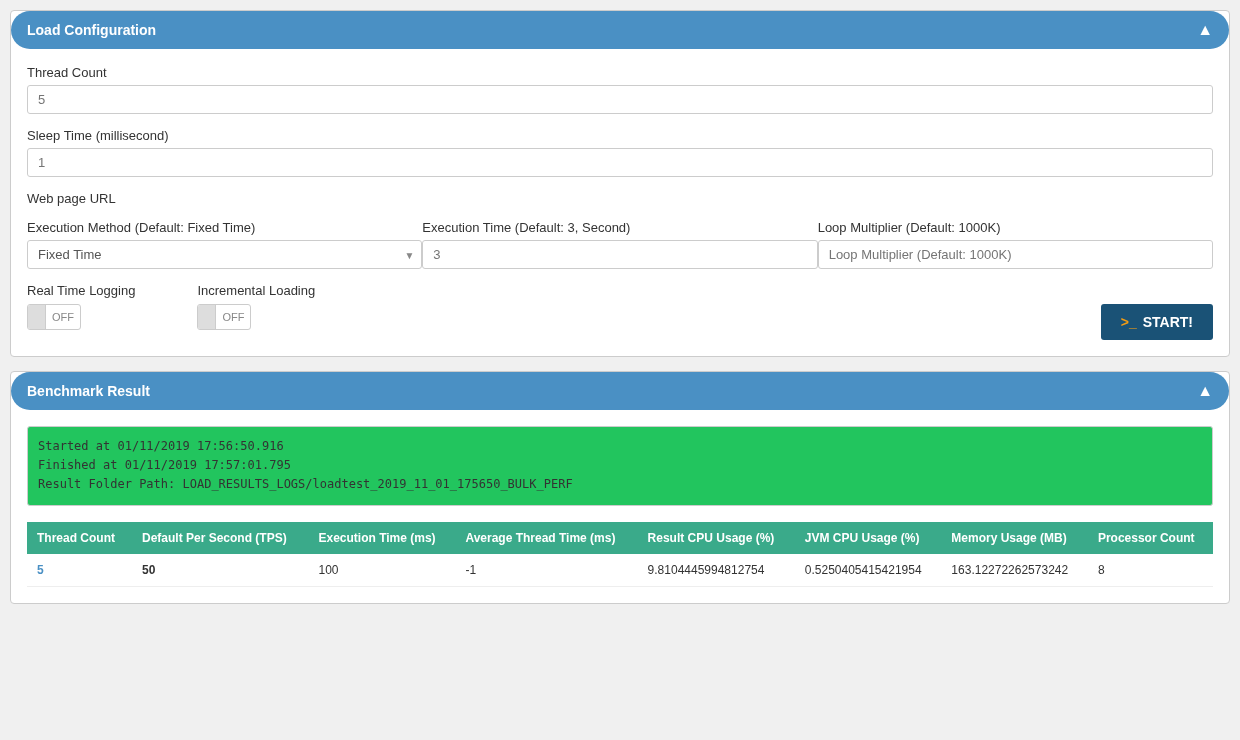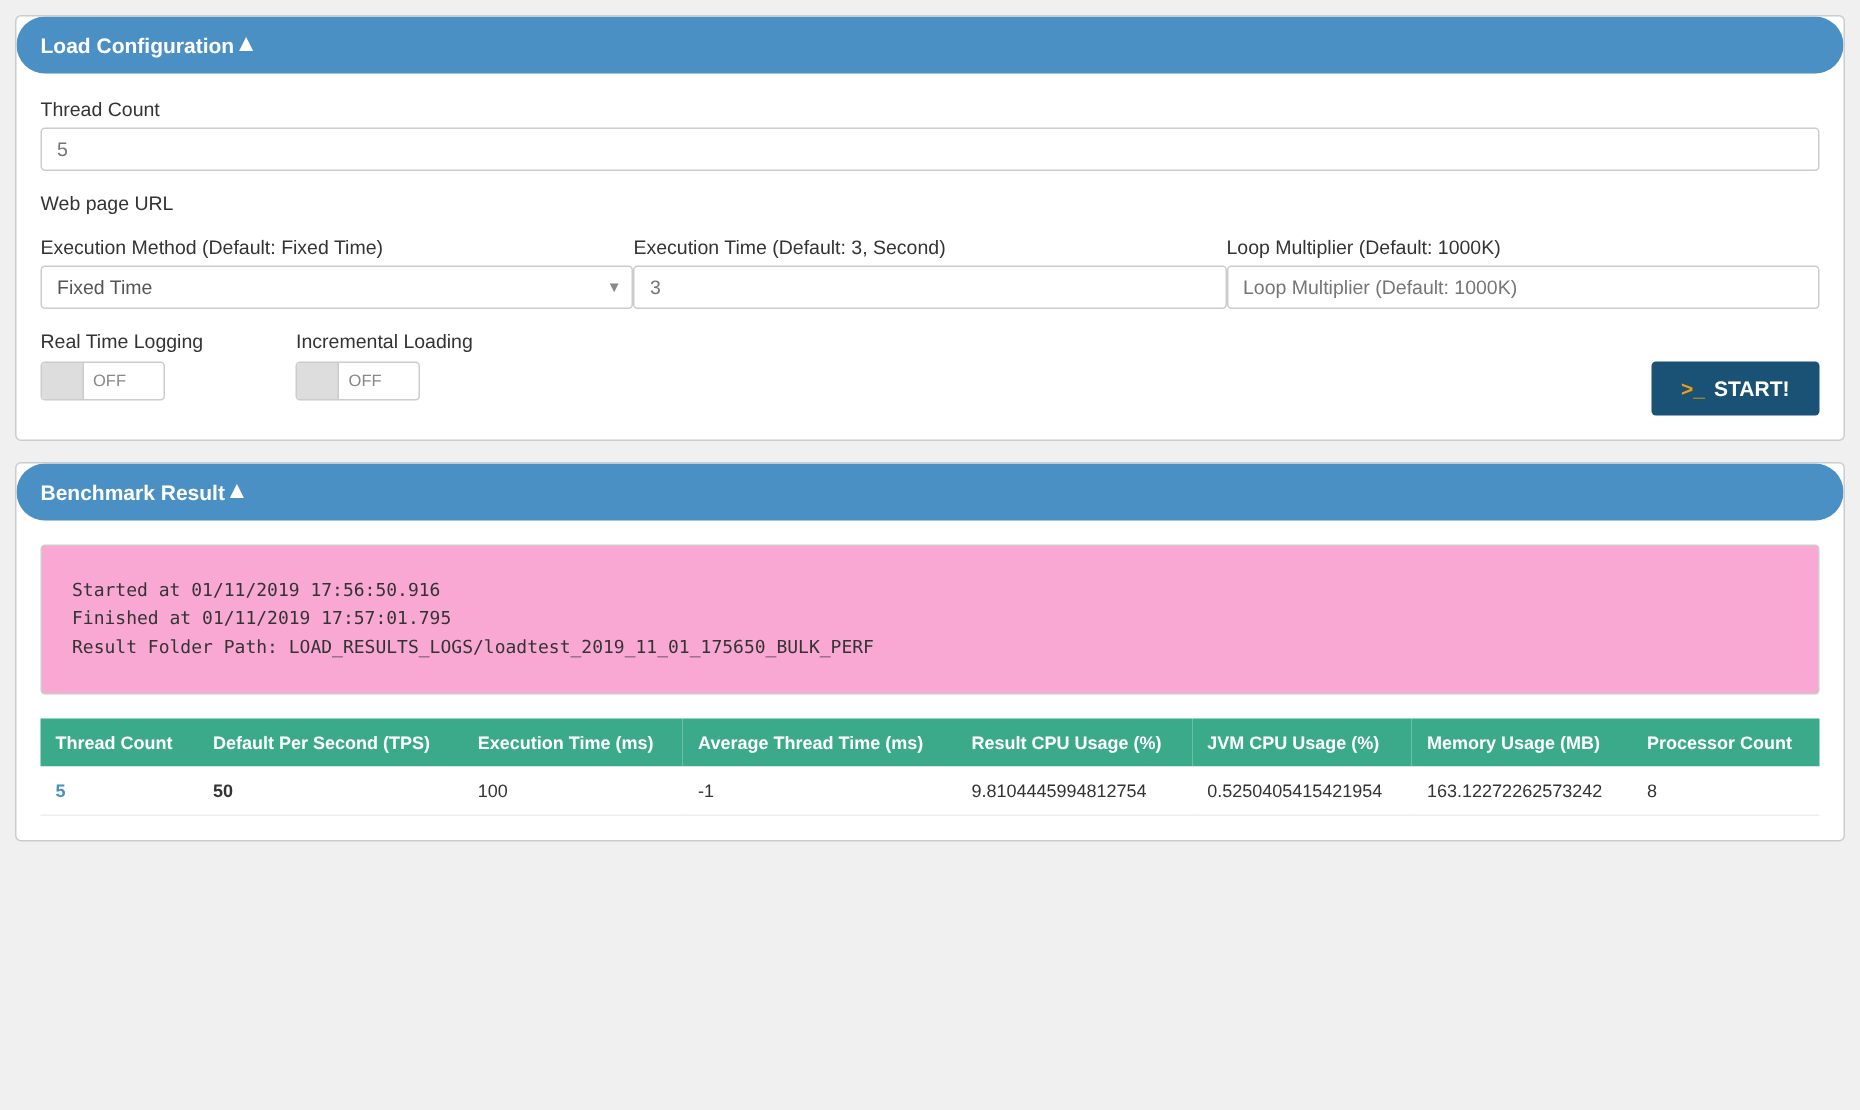--- a/index.html
+++ b/index.html
@@ -19,20 +19,21 @@
       overflow: hidden;
     }
 
     .panel-header {
       background: #4a90c4;
       color: #fff;
       padding: 10px 16px;
       font-size: 14px;
       font-weight: bold;
       display: flex;
+      justify-content: space-between;
       align-items: center;
       border-radius: 19px;
     }
 
     .panel-header .collapse-icon {
       color: #fff;
       font-size: 16px;
       cursor: pointer;
     }
 
@@ -114,21 +115,21 @@
       font-size: 13px;
       color: #333;
     }
 
     .toggle-switch {
       display: flex;
       align-items: center;
       border: 1px solid #ccc;
       border-radius: 3px;
       overflow: hidden;
-      width: 83px;
+      width: 54px;
       height: 26px;
       cursor: pointer;
     }
 
     .toggle-knob {
       width: 28px;
       height: 24px;
       background: #ddd;
       border-right: 1px solid #ccc;
     }
@@ -162,25 +163,25 @@
 
     .bottom-row {
       display: flex;
       justify-content: space-between;
       align-items: flex-end;
     }
 
     .log-area {
       border: 1px solid #ccc;
       border-radius: 3px;
-      padding: 20px;
+      padding: 10px;
       font-size: 12px;
       font-family: monospace;
       color: #333;
-      background: #f9a8d4;
+      background: #22c55e;
       min-height: 70px;
       margin-bottom: 16px;
       line-height: 1.6;
     }
 
     .result-table {
       width: 100%;
       border-collapse: collapse;
       font-size: 12px;
     }
@@ -228,20 +229,24 @@
     <span>Load Configuration</span>
     <span class="collapse-icon">▲</span>
   </div>
   <div class="panel-body">
 
     <div class="form-group">
       <label class="form-label">Thread Count</label>
       <input type="text" class="form-control" placeholder="5" style="">
     </div>
 
+    <div class="form-group">
+      <label class="form-label">Sleep Time (millisecond)</label>
+      <input type="text" class="form-control" placeholder="1" style="">
+    </div>
 
     <div class="form-group">
       <label class="form-label">Web page URL</label>
     </div>
 
     <div class="form-row">
       <div class="form-col">
         <label class="form-label">Execution Method (Default: Fixed Time)</label>
         <div class="select-wrapper">
           <select>

